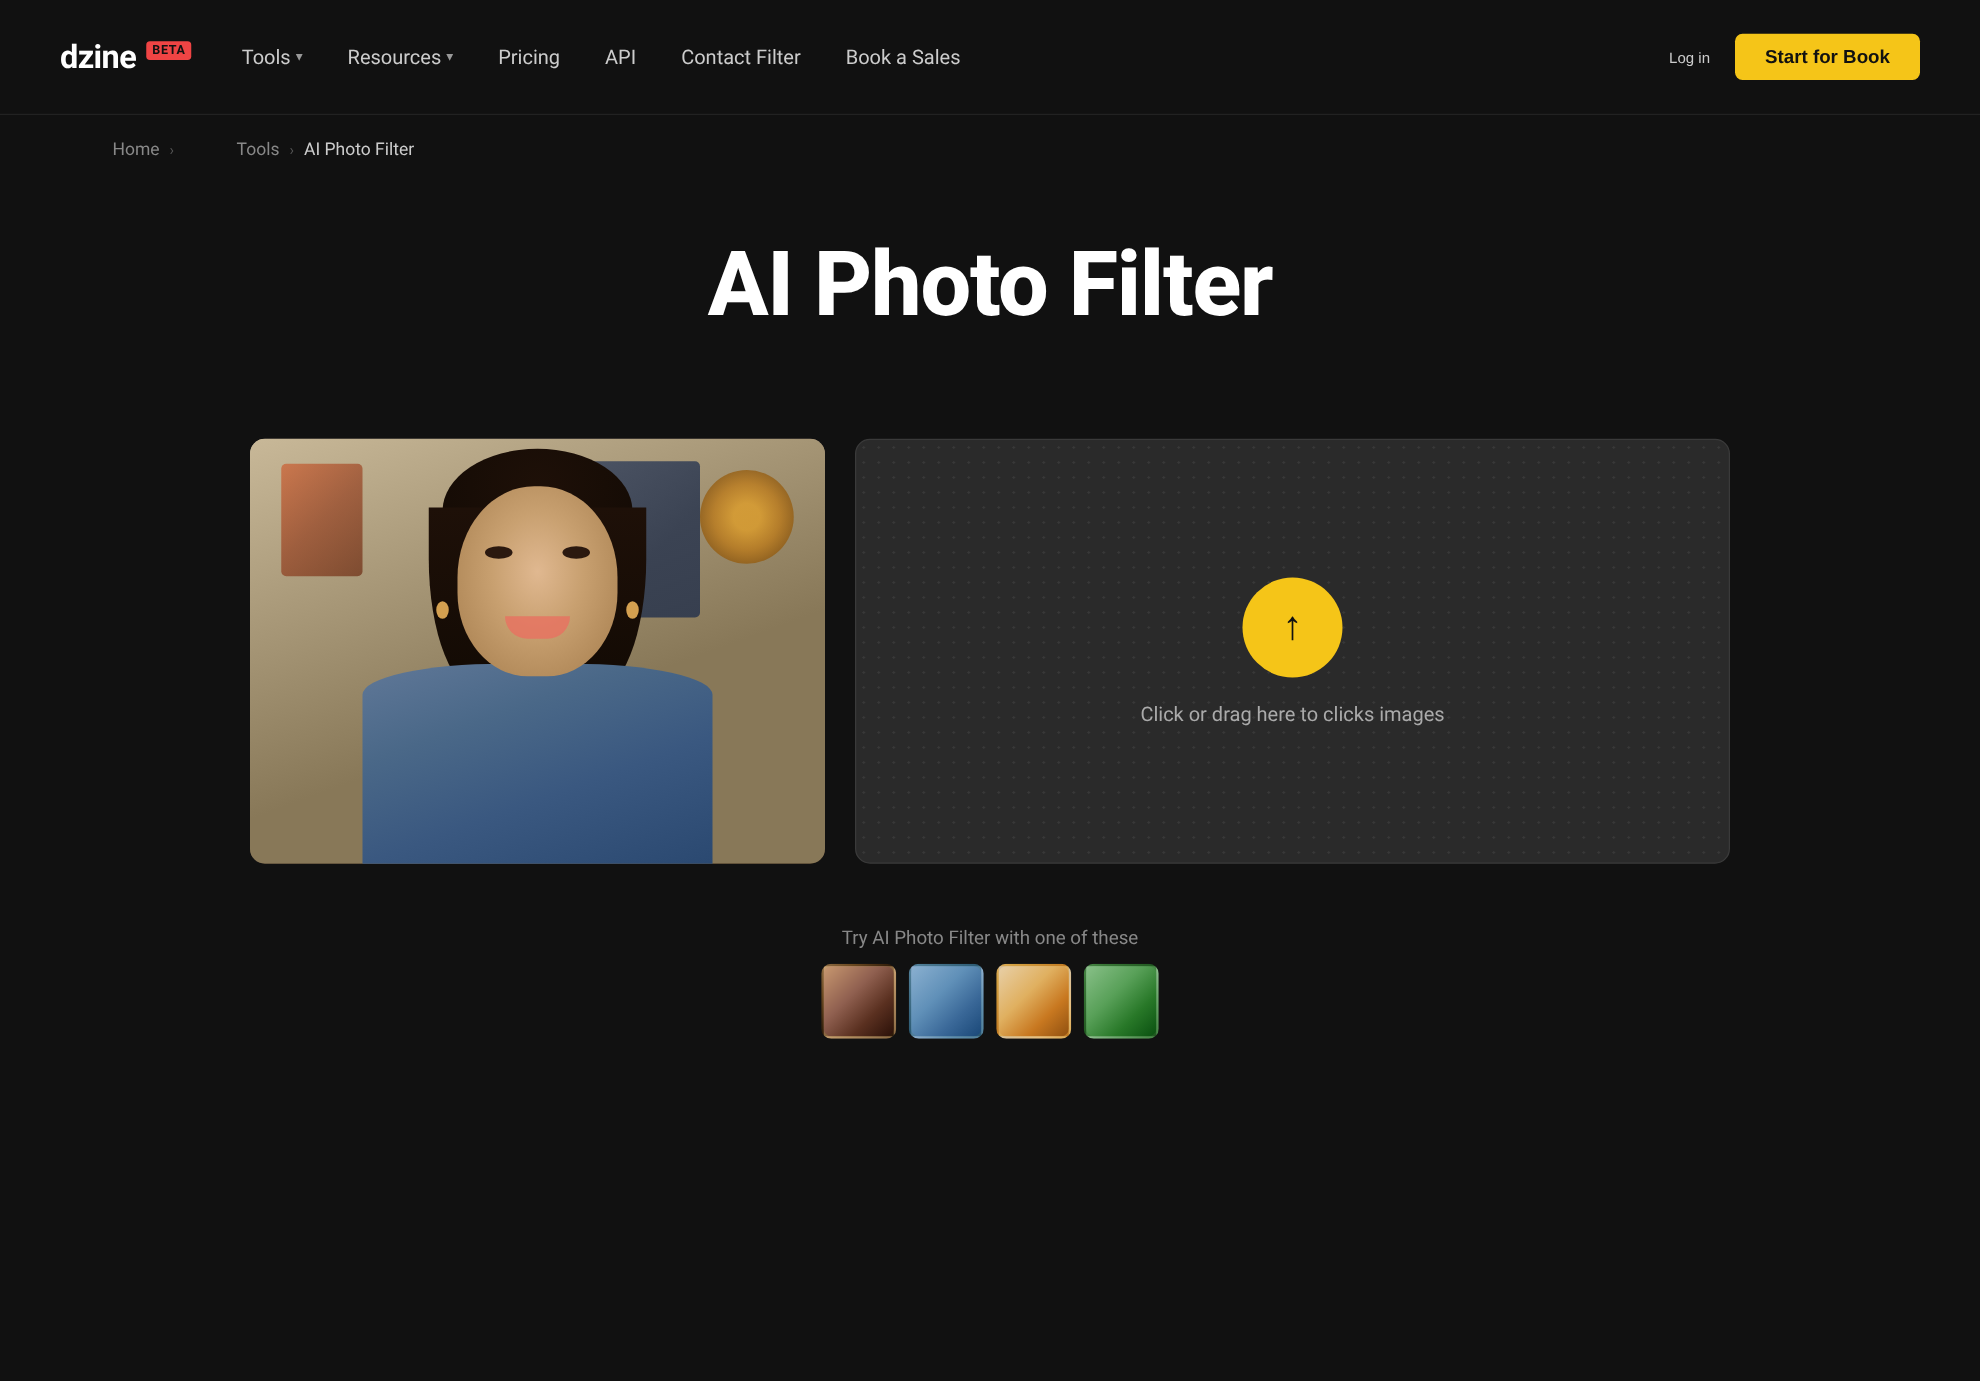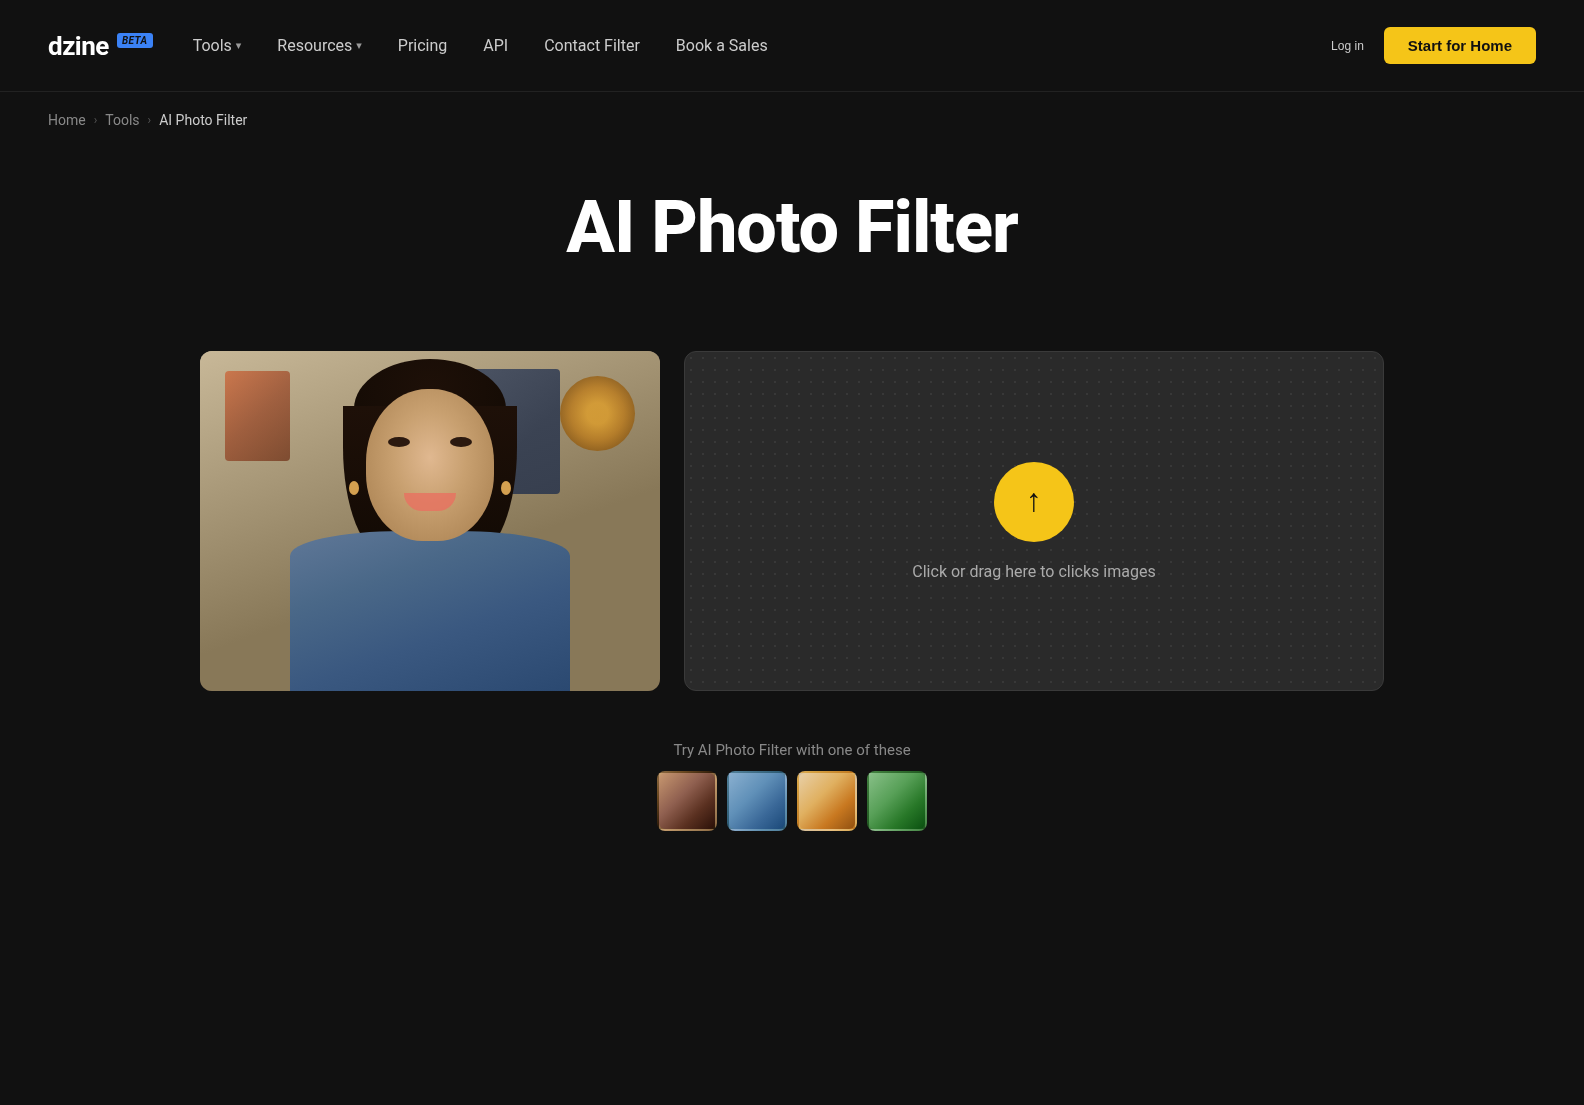--- a/index.html
+++ b/index.html
@@ -37,29 +37,28 @@
     }
 
     .logo-text {
       font-size: 26px;
       font-weight: 700;
       color: #ffffff;
       letter-spacing: -0.5px;
     }
 
     .beta-badge {
-      background-color: #3b82f6;
+      background-color: #ef4444;
       color: #111111;
       font-size: 10px;
       font-weight: 700;
       padding: 2px 5px;
       border-radius: 3px;
       letter-spacing: 0.5px;
       margin-top: -10px;
-      font-style: italic;
     }
 
     .nav-links {
       display: flex;
       align-items: center;
       gap: 36px;
     }
 
     .nav-link {
       color: #cccccc;
@@ -109,20 +108,21 @@
       align-items: center;
       gap: 8px;
       padding: 20px 48px;
       font-size: 14px;
       color: #888888;
     }
 
     .breadcrumb-item {
       color: #888888;
       cursor: pointer;
+      margin-left: 42px;
     }
 
     .breadcrumb-separator {
       color: #555555;
       font-size: 12px;
     }
 
     .breadcrumb-current {
       color: #cccccc;
     }
@@ -320,21 +320,21 @@
       <a class="nav-link">
         <span>Contact Filter</span>
       </a>
       <a class="nav-link">
         <span>Book a Sales</span>
       </a>
     </div>
   </div>
   <div class="navbar-right">
     <button class="login-btn">Log in</button>
-    <button class="start-free-btn">Start for Home</button>
+    <button class="start-free-btn">Start for Book</button>
   </div>
 </nav>
 
 <div class="breadcrumb">
   <span class="breadcrumb-item">Home</span>
   <span class="breadcrumb-separator">›</span>
   <span class="breadcrumb-item">Tools</span>
   <span class="breadcrumb-separator">›</span>
   <span class="breadcrumb-current">AI Photo Filter</span>
 </div>

